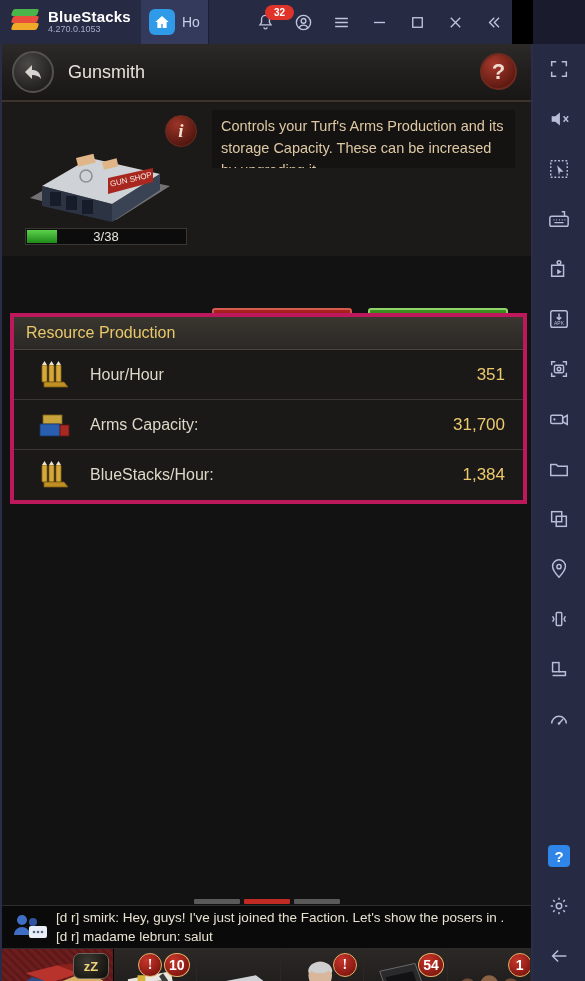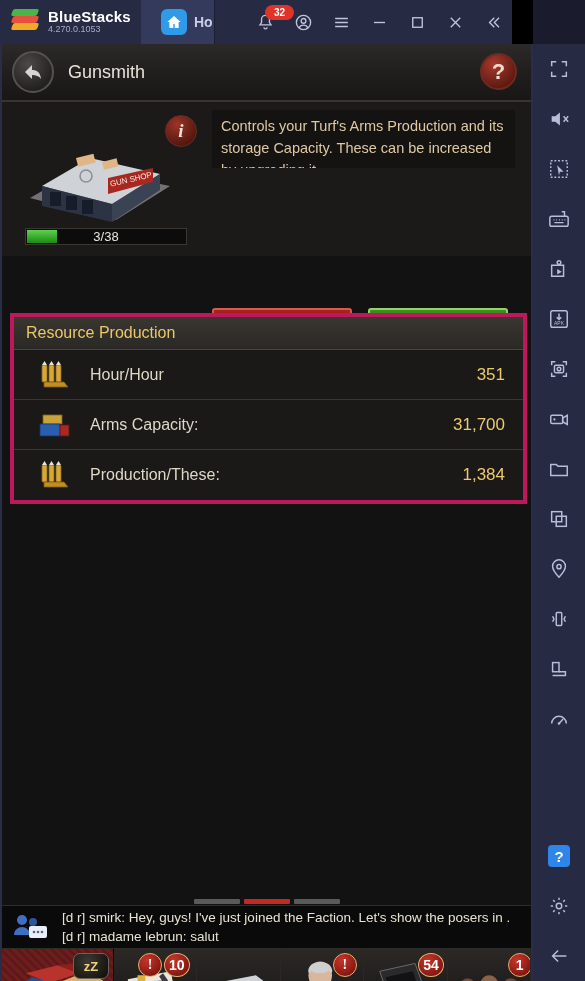--- a/index.html
+++ b/index.html
@@ -26,22 +26,22 @@
   .bs-logo i:nth-child(1) { top: 0;  background: #4ab54a; transform: skewX(-20deg); }
   .bs-logo i:nth-child(2) { top: 7px; background: #e84f3d; transform: skewX(-20deg); }
   .bs-logo i:nth-child(3) { top: 14px; background: #f0a929; transform: skewX(-20deg); }
   .bs-title { margin-left: 10px; line-height: 1.05; }
   .bs-title .nm { color: #fff; font-size: 15px; font-weight: bold; letter-spacing: .2px; }
   .bs-title .ver { color: #a6abc8; font-size: 9px; }
 
   .tabs { display: flex; height: 44px; margin-left: 10px; }
   .tab {
     display: flex; align-items: center; gap: 7px;
-    padding: 0 20px; height: 44px; max-width: 74px; overflow: hidden;
-    background: #2e3350; border-right: 1px solid #1c1f33; font-weight: bold;
+    padding: 0 8px; height: 44px; max-width: 74px; overflow: hidden;
+    background: #2e3350; border-right: 1px solid #1c1f33;
   }
   .tab.active { background: #343a5c; }
   .tab .tico { width: 26px; height: 26px; border-radius: 6px; flex: none; display:flex; align-items:center; justify-content:center; }
   .tab .tico.home { background: #2f9ae8; }
   .tab .tico.home svg { width: 16px; height: 16px; fill: #fff; }
   .tab .tico.game {
     border-radius: 3px;
     background:
       radial-gradient(circle at 62% 36%, #e8c9a8 0 16%, transparent 17%),
       linear-gradient(160deg,#2b3350 0 45%, #14182a 100%);
@@ -180,21 +180,21 @@
   .pager span { width: 46px; height: 5px; background: #5a5a5a; border-radius: 1px; }
   .pager span.on { background: #c02a22; }
 
   
   .chat {
     position: absolute; left: 0; top: 861px; width: 529px; height: 44px;
     background: #0a0a0a; border-top: 1px solid #2e2c2a; border-bottom: 1px solid #2e2c2a;
     display: flex; align-items: center; padding: 0 8px;
   }
   .chat .cico { width: 40px; height: 32px; flex: none; }
-  .chat .clines { margin-left: 12px; overflow: hidden; white-space: nowrap; }
+  .chat .clines { margin-left: 6px; overflow: hidden; white-space: nowrap; }
   .chat .clines div { color: #e8e2d2; font-size: 13.5px; line-height: 19px; }
 
   
   .botnav {
     position: absolute; left: 0; top: 905px; width: 529px; height: 76px;
     display: flex; background: #0d0d0d;
   }
   .nav-item {
     position: relative; flex: 1; height: 76px;
     border-right: 1px solid #2a2724;
@@ -404,21 +404,21 @@
                   <rect x="20" y="6" width="5" height="17" rx="1"></rect>
               </g>
               <g fill="#e8e2d0">
                   <path d="M6 6l2.5-4L11 6z"></path>
                   <path d="M13 6l2.5-4L18 6z"></path>
                   <path d="M20 6l2.5-4L25 6z"></path>
                 </g>
               <path d="M8 23h20l4 5H8z" fill="#c08f22" stroke="#7d5c14" stroke-width=".8"></path>
             </svg>
           </span>
-          <span class="rlabel">Production/These:</span>
+          <span class="rlabel">BlueStacks/Hour:</span>
           <span class="rval">1,384</span>
         </div>
       </div>
 
       <div class="pager">
         <span></span>
         <span class="on"></span>
         <span></span>
       </div>
 

